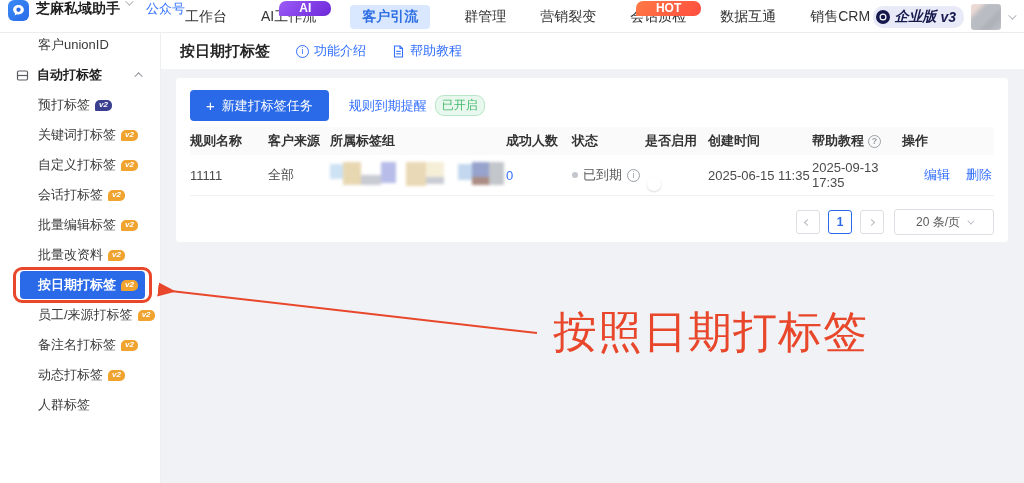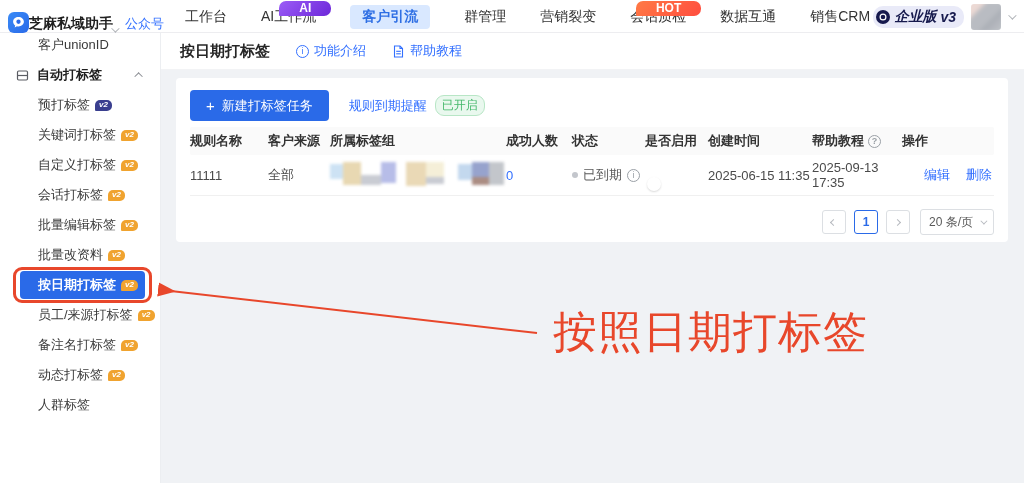--- a/index.html
+++ b/index.html
@@ -1,21 +1,21 @@
 <!DOCTYPE html>
 <html><head>
 <meta charset="utf-8">
 <style>
   * { margin:0; padding:0; box-sizing:border-box; }
   html,body { width:1024px; height:483px; overflow:hidden; }
   body { font-family:"Liberation Sans","DejaVu Sans",sans-serif; background:#f0f2f5; position:relative; font-size:13px; color:#333; }
 
   
   .navbar { position:absolute; left:0; top:0; width:1024px; height:33px; background:#fff; border-bottom:1px solid #ededf0; z-index:5; }
-  .brand { position:absolute; left:8px; top:0; height:33px; display:flex; align-items:flex-end; }
+  .brand { position:absolute; left:8px; top:0; height:33px; display:flex; align-items:flex-start; gap:7px; }
   .logo { width:21px; height:21px; border-radius:6px; background:linear-gradient(135deg,#3a8bf7,#2a6ae8); display:flex; align-items:center; justify-content:center; }
   .brand-name { font-size:14px; font-weight:700; color:#1f1f1f; }
   .chev { display:inline-block; width:6px; height:6px; border-right:1.4px solid currentColor; border-bottom:1.4px solid currentColor; }
   .chev.down { transform:rotate(45deg) translateY(-2px); }
   .chev.up { transform:rotate(-135deg) translateY(-2px); }
   .chev.left { transform:rotate(135deg); }
   .chev.right { transform:rotate(-45deg); }
   .brand-chev { color:#b0b3b8; margin-left:-2px; }
   .account-type { color:#3370ff; font-size:13px; margin-left:8px; }
   .nav-items { position:absolute; left:168px; top:0; height:33px; display:flex; align-items:center; }
@@ -75,21 +75,21 @@
   .toggle .knob { position:absolute; left:2px; top:2px; width:14px; height:14px; border-radius:50%; background:#fff; box-shadow:0 1px 2px rgba(0,0,0,.15); }
   .actions { display:flex; gap:16px;margin-left:22px; }
   .action-link { color:#3370ff; cursor:pointer; }
   .chips { display:flex; gap:10px; align-items:center; }
   .chip-group { position:relative; height:26px; filter:blur(1.8px); display:flex; align-items:flex-start; }
   .cb { display:inline-block; }
   .pagination { margin-top:13px; display:flex; justify-content:flex-end; align-items:center; gap:8px; }
   .pg-btn { width:24px; height:24px; border:1px solid #dcdfe3; border-radius:3px; background:#fff; color:#b6b9bf; display:flex; align-items:center; justify-content:center; cursor:pointer; font-size:12px; }
   .pg-btn .chev { width:5px; height:5px; }
   .pg-btn.current { border-color:#2a6ae8; color:#2a6ae8; font-weight:600; }
-  .pg-size { height:26px; border:1px solid #dcdfe3; border-radius:3px; background:#fff; padding:0 8px; display:flex; align-items:center; gap:7px; font-size:12px; color:#5a5a5a; cursor:pointer; margin-left:2px; }
+  .pg-size { height:26px; border:1px solid #dcdfe3; border-radius:3px; background:#fff; padding:0 21px; display:flex; align-items:center; gap:7px; font-size:12px; color:#5a5a5a; cursor:pointer; margin-left:2px; }
   .pg-size .chev { color:#b6b9bf; width:5px; height:5px; }
 
   
   .anno-rect { position:absolute; left:13px; top:267px; width:139px; height:36px; border:3px solid #e8472b; border-radius:9px; z-index:20; pointer-events:none; }
   .anno-text { position:absolute; left:553px; top:303px; font-size:44px; font-weight:500; color:#e8472b; letter-spacing:1px; z-index:20; pointer-events:none; white-space:nowrap; }
   .anno-arrow { position:absolute; left:0; top:0; width:1024px; height:483px; z-index:19; pointer-events:none; }
 </style>
 </head>
 <body>
 

